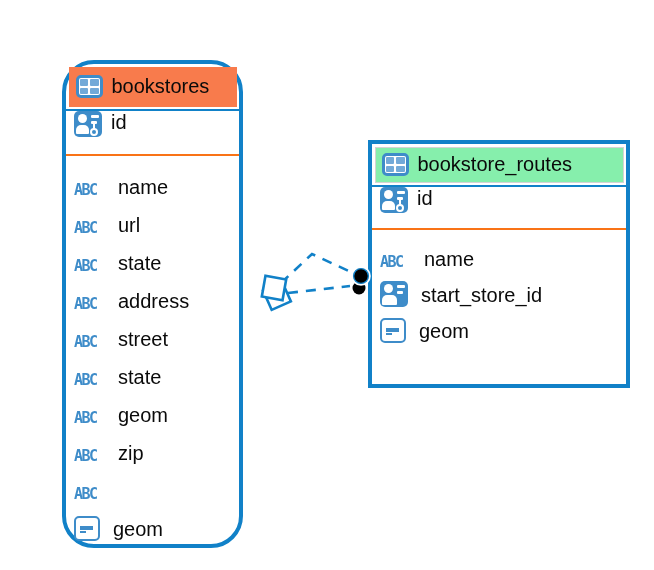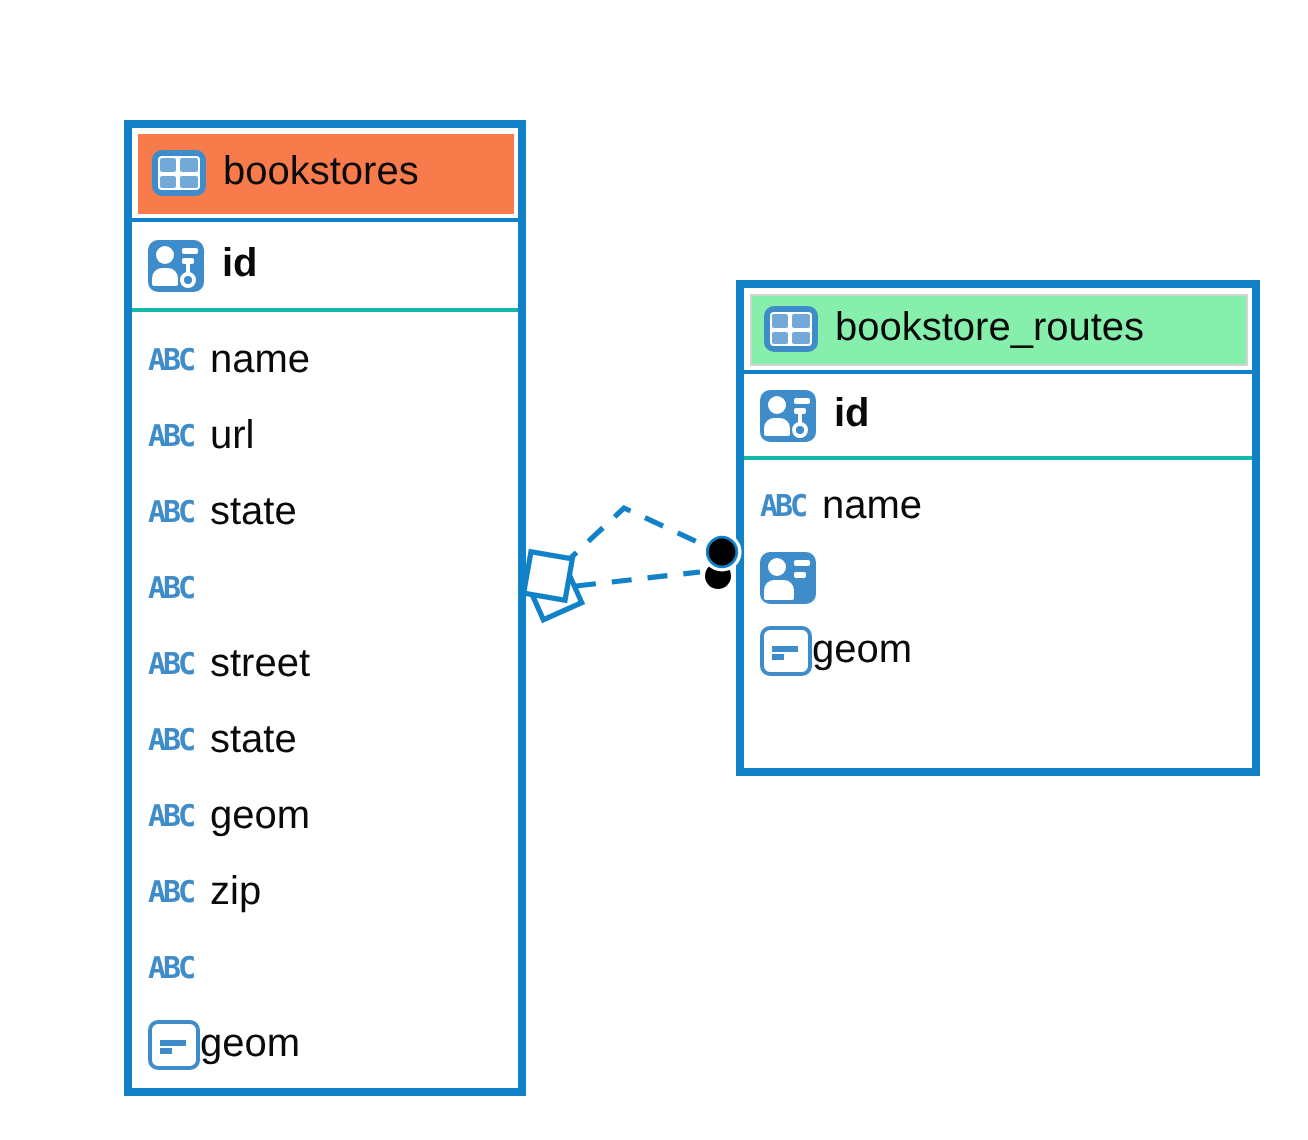--- a/index.html
+++ b/index.html
@@ -12,44 +12,44 @@
   .canvas{position:absolute;inset:0;}
 
   
   .etable{
     position:absolute;
     box-sizing:border-box;
     background:#fff;
     border:4.5px solid #1181C8;
     z-index:2;
   }
-  .etable-bookstores{left:62px;top:60px;width:201px;height:488px;}
+  .etable-bookstores{left:62px;top:60px;width:181px;height:488px;border-radius:32px;}
   .etable-routes{left:368px;top:140px;width:262px;height:248px;}
 
   .hdrwrap{padding:2.5px;border-bottom:2px solid #1181C8;}
   .thead{
     display:flex;align-items:center;gap:9px;
     padding-left:7px;
     font-size:20px;color:#0a0a0a;
   }
   .etable-bookstores .thead{height:40px;background:#F87B4C;}
   .etable-routes .thead{height:36px;background:#86efac;box-shadow:inset 0 0 0 1px #d4d4d4;}
 
   .pkrow{
-    display:flex;align-items:center;gap:9px;
+    display:flex;gap:9px;
     padding-left:8px;
-    border-bottom:2px solid #14b8a6;
-    font-size:20px;font-weight:bold;color:#0a0a0a;
+    border-bottom:2px solid #f97316;
+    font-size:20px;font-weight:normal;color:#0a0a0a;
   }
   .etable-bookstores .pkrow{height:43px;}
   .etable-routes .pkrow{height:41px;}
 
   .fields{padding:5px 0 6px 0;}
   .frow{
-    display:flex;align-items:center;gap:0;
+    display:flex;align-items:flex-end;gap:13px;
     padding-left:8px;
     font-size:20px;color:#0a0a0a;
   }
   .etable-bookstores .frow{height:38px;}
   .etable-routes .frow{height:36px;}
 
   
   .tblicon{
     box-sizing:border-box;flex:none;
     width:27px;height:23px;
@@ -129,20 +129,21 @@
       <div class="frow">
         <span class="abc">ABC</span>
         <span>url</span>
       </div>
       <div class="frow">
         <span class="abc">ABC</span>
         <span>state</span>
       </div>
       <div class="frow">
         <span class="abc">ABC</span>
+        <span>address</span>
       </div>
       <div class="frow">
         <span class="abc">ABC</span>
         <span>street</span>
       </div>
       <div class="frow">
         <span class="abc">ABC</span>
         <span>state</span>
       </div>
       <div class="frow">
@@ -194,20 +195,21 @@
         <span class="abc">ABC</span>
         <span>name</span>
       </div>
       <div class="frow">
         <span class="sqicon">
             <i class="head"></i>
             <i class="body"></i>
             <i class="l1"></i>
             <i class="l2"></i>
           </span>
+        <span>start_store_id</span>
       </div>
       <div class="frow">
         <span class="geoicon">
             <i class="dash"></i>
             <i class="dash2"></i>
           </span>
         <span>geom</span>
       </div>
     </div>
   </div>

